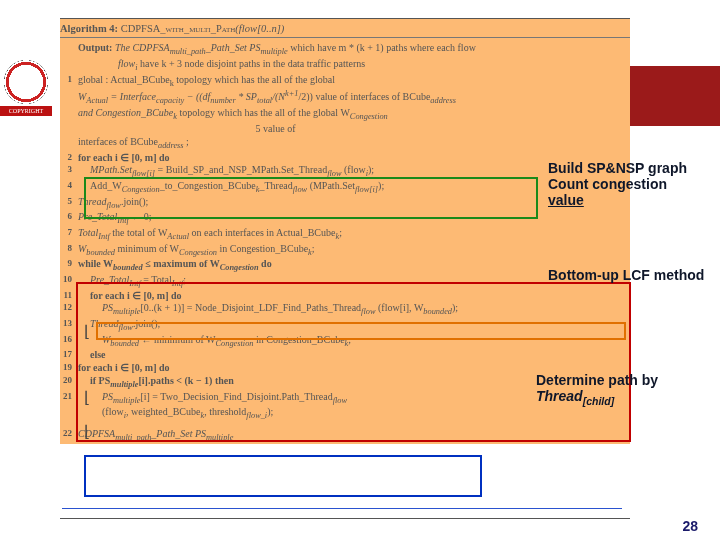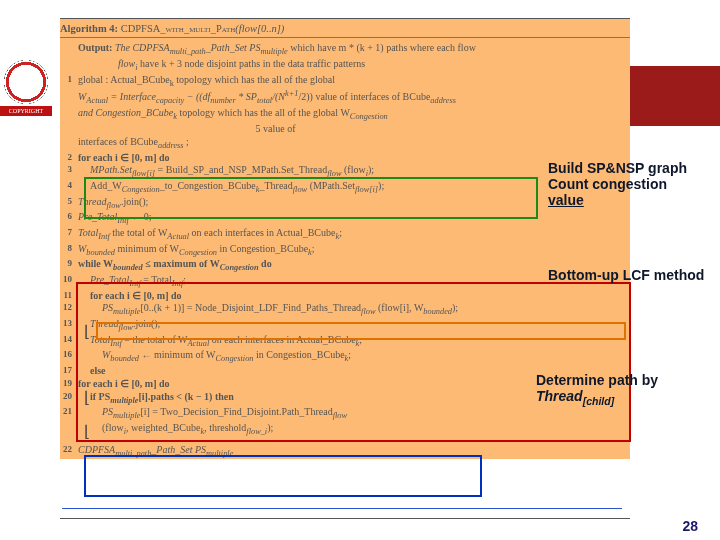--- a/index.html
+++ b/index.html
@@ -201,24 +201,20 @@
     </div>
   <div class="row">
       <div class="ln">12</div>
       <div class="body ind2"><span class="i">PS</span><sub class="i">multiple</sub><span>[0..(k + 1)] = Node_Disjoint_LDF_Find_Paths_Thread</span><sub class="i">flow</sub><span> (flow[i], W</span><sub class="i">bounded</sub><span>);</span></div>
     </div>
   <div class="row">
       <div class="ln">13</div>
       <div class="body ind1"><span class="i">Thread</span><sub class="i">flow</sub><span>.join();</span></div>
     </div>
   <div class="row">
-      <div class="ln">14</div>
-      <div class="body ind1"><span class="i">Total</span><sub class="i">Intf</sub><span> = the total of W</span><sub class="i">Actual</sub><span> on each interfaces in Actual_BCube</span><sub class="i">k</sub><span>;</span></div>
-    </div>
-  <div class="row">
       <div class="ln">16</div>
       <div class="body ind2"><span class="i">W</span><sub class="i">bounded</sub><span> ← minimum of W</span><sub class="i">Congestion</sub><span> in Congestion_BCube</span><sub class="i">k</sub><span>;</span></div>
     </div>
   <div class="row">
       <div class="ln">17</div>
       <div class="body ind1 b">else</div>
     </div>
 
   <div class="row">
       <div class="ln">19</div>

